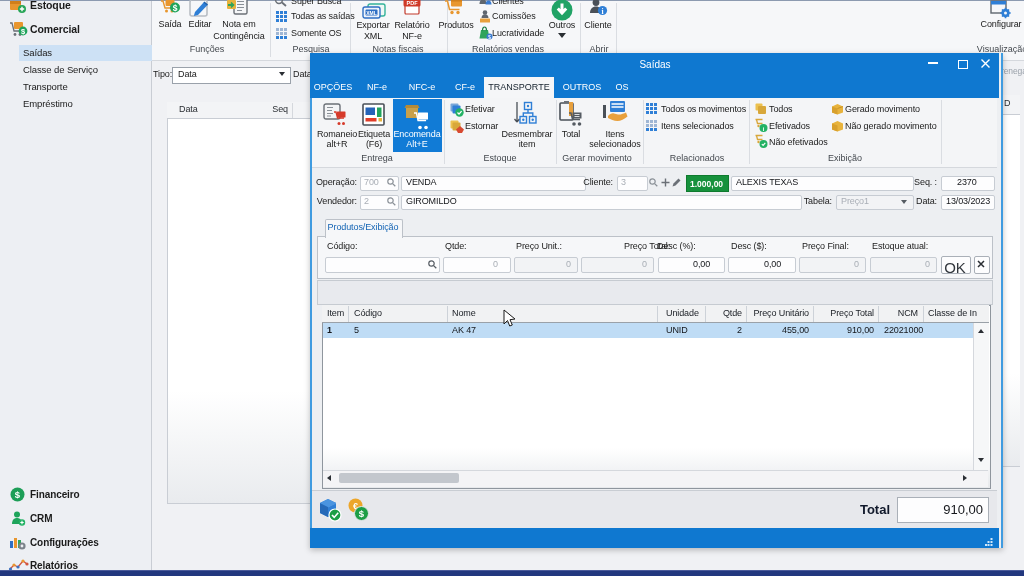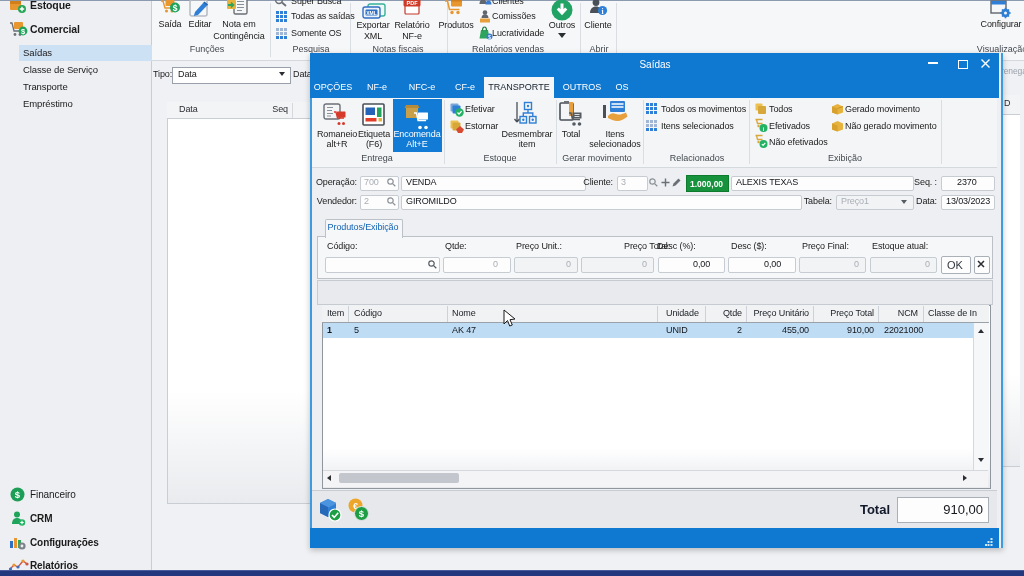--- a/index.html
+++ b/index.html
@@ -21,21 +21,21 @@
 
 <div class="ab" style="left:152px;top:1px;width:872px;height:59px;background:#f6f7f9;border-bottom:1px solid #d5d8dd"></div>
 
 <div class="t" style="left:30px;top:-1px;font-weight:bold;font-size:10.5px">Estoque</div>
 <div class="t" style="left:30px;top:23px;font-weight:bold;font-size:10.5px">Comercial</div>
 <div class="ab" style="left:19px;top:45px;width:133px;height:16px;background:#cde1f5"></div>
 <div class="t" style="left:23px;top:47px;font-size:9.5px">Saídas</div>
 <div class="t" style="left:23px;top:64px;font-size:9.5px">Classe de Serviço</div>
 <div class="t" style="left:23px;top:81px;font-size:9.5px">Transporte</div>
 <div class="t" style="left:23px;top:98px;font-size:9.5px">Empréstimo</div>
-<div class="t" style="left:30px;top:489px;font-weight:normal;font-size:10px">Financeiro</div>
+<div class="t" style="left:30px;top:489px;font-weight:bold;font-size:10px">Financeiro</div>
 <div class="t" style="left:30px;top:513px;font-weight:bold;font-size:10px">CRM</div>
 <div class="t" style="left:30px;top:537px;font-weight:bold;font-size:10px">Configurações</div>
 <div class="t" style="left:30px;top:560px;font-weight:bold;font-size:10px">Relatórios</div>
 
 <svg style="left:9px;top:0" width="18" height="14" viewBox="0 0 18 14">
  <rect x="1" y="1" width="11" height="9" rx="1" fill="#e8962e"></rect>
     <rect x="1" y="1" width="11" height="3" fill="#d07f1b"></rect>
  <circle cx="13" cy="9" r="4" fill="#27a557"></circle>
     <path d="M13 6.8v4.4M10.8 9h4.4" stroke="#fff" stroke-width="1.4"></path>
 </svg>
@@ -472,21 +472,21 @@
 <div class="ts gray" style="left:642px;top:259px">0</div>
 <div class="inp" style="left:658px;top:257px;width:65px;height:14px"></div>
 <div class="ts" style="left:693px;top:259px;color:#14161a">0,00</div>
 <div class="inp" style="left:728px;top:257px;width:66px;height:14px"></div>
 <div class="ts" style="left:764px;top:259px;color:#14161a">0,00</div>
 <div class="inp" style="left:799px;top:257px;width:65px;height:14px;background:#f2f3f5"></div>
 <div class="ts gray" style="left:854px;top:259px">0</div>
 <div class="inp" style="left:870px;top:257px;width:65px;height:14px;background:#f2f3f5"></div>
 <div class="ts gray" style="left:925px;top:259px">0</div>
 <div class="ab" style="left:941px;top:256px;width:28px;height:16px;background:#fdfdfe;border:1px solid #aab0b8;border-radius:2px"></div>
-<div class="ab ctr" style="left:955px;top:259px;font-size:11px;color:#33383e;white-space:nowrap">OK</div>
+<div class="ab ctr" style="left:955px;top:259px;font-size:15px;color:#33383e;white-space:nowrap">OK</div>
 <div class="ab" style="left:974px;top:256px;width:14px;height:16px;background:#fdfdfe;border:1px solid #aab0b8;border-radius:2px"></div>
 <svg style="left:977px;top:260px" width="8" height="8" viewBox="0 0 8 8">
     <path d="M1 1l6 6M7 1l-6 6" stroke="#2a2e33" stroke-width="1.5"></path>
   </svg>
 
 <div class="ab" style="left:317px;top:280px;width:674px;height:23px;background:#e8eaee;border:1px solid #c6cbd1"></div>
 
 <div class="ab" style="left:322px;top:305px;width:667px;height:182px;background:linear-gradient(#ffffff 78%,#e7e9ec);border:1px solid #8f969e"></div>
 <div class="ab" style="left:322px;top:305px;width:667px;height:18px;background:#f1f2f3;border-bottom:1px solid #9aa1a8;box-sizing:border-box"></div>
 <div class="ab" style="left:323px;top:323px;width:650px;height:15px;background:#bfdcf5"></div>

